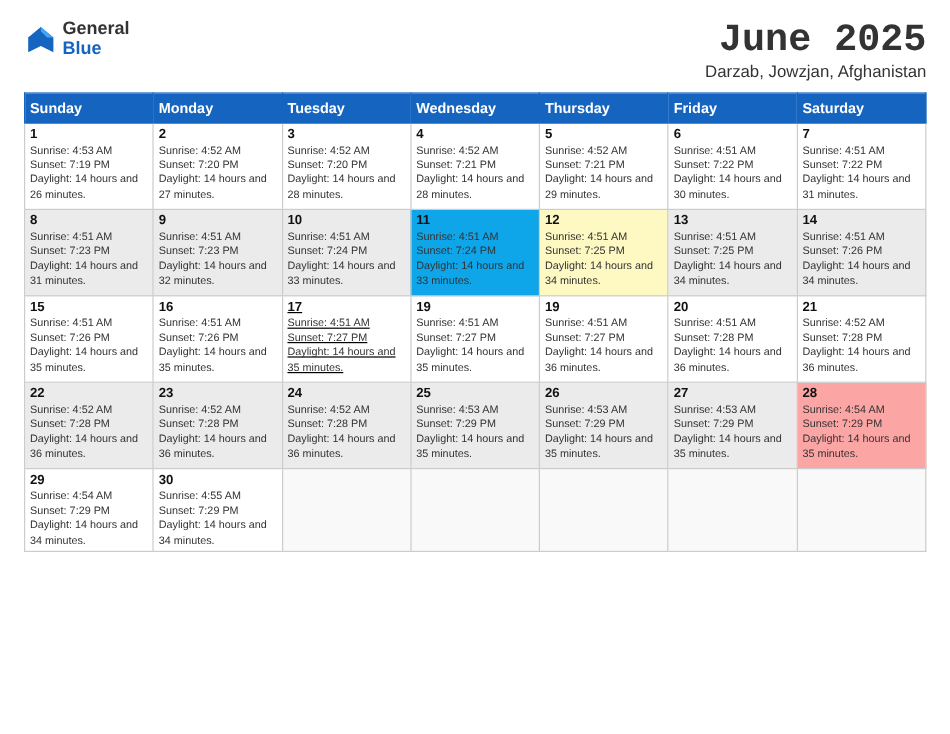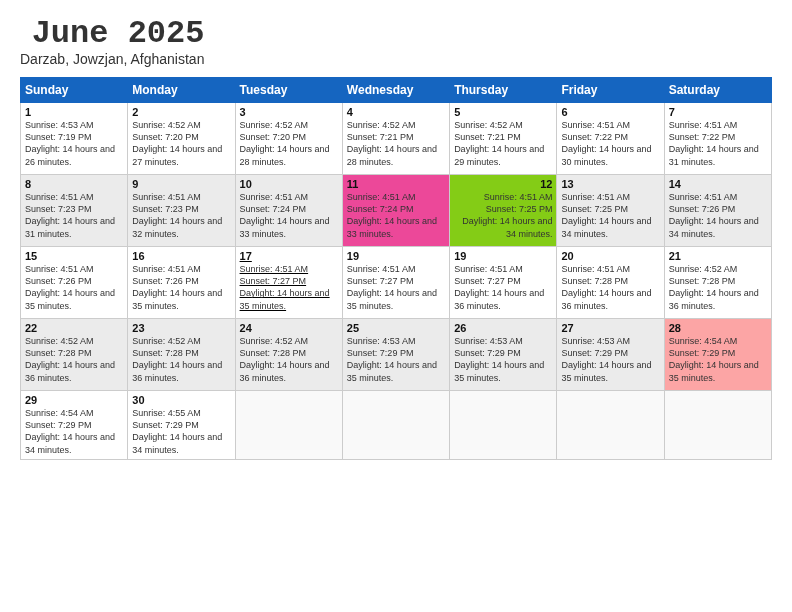--- a/index.html
+++ b/index.html
@@ -101,20 +101,31 @@
     }
     .last-row td {
       height: 64px;
     }
   </style>
 </head>
 <body>
 
 <div class="page">
   <div class="header">
+    <div class="logo">
+      <svg class="logo-icon" viewBox="0 0 32 32">
+        <polygon points="16,4 28,14 28,28 16,22 4,28 4,14" fill="#1565c0"></polygon>
+        <polygon points="16,4 28,14 22,14 16,8" fill="#42a5f5"></polygon>
+        <polygon points="4,14 16,8 16,22 10,18" fill="#1565c0"></polygon>
+      </svg>
+      <div class="logo-text">
+        <span class="logo-general">General</span>
+        <span class="logo-blue">Blue</span>
+      </div>
+    </div>
     <div class="title-block">
       <div class="cal-title">June 2025</div>
       <div class="cal-subtitle">Darzab, Jowzjan, Afghanistan</div>
     </div>
   </div>
 
   <table class="calendar">
     <thead>
       <tr>
         <th>Sunday</th>
@@ -163,25 +174,25 @@
             <div class="day-info">Sunrise: 4:51 AM<br>Sunset: 7:23 PM<br>Daylight: 14 hours and 31 minutes.</div>
           </td>
           <td style="background: rgb(235, 235, 235);">
             <span class="day-num">9</span>
             <div class="day-info">Sunrise: 4:51 AM<br>Sunset: 7:23 PM<br>Daylight: 14 hours and 32 minutes.</div>
           </td>
           <td style="background: rgb(235, 235, 235);">
             <span class="day-num">10</span>
             <div class="day-info">Sunrise: 4:51 AM<br>Sunset: 7:24 PM<br>Daylight: 14 hours and 33 minutes.</div>
           </td>
-          <td style="background: #ec4899;">
+          <td style="background: #0ea5e9;">
             <span class="day-num">11</span>
             <div class="day-info">Sunrise: 4:51 AM<br>Sunset: 7:24 PM<br>Daylight: 14 hours and 33 minutes.</div>
           </td>
-          <td style="background: #84cc16; text-align: right;">
+          <td style="background: #fef9c3;">
             <span class="day-num">12</span>
             <div class="day-info">Sunrise: 4:51 AM<br>Sunset: 7:25 PM<br>Daylight: 14 hours and 34 minutes.</div>
           </td>
           <td style="background: rgb(235, 235, 235);">
             <span class="day-num">13</span>
             <div class="day-info">Sunrise: 4:51 AM<br>Sunset: 7:25 PM<br>Daylight: 14 hours and 34 minutes.</div>
           </td>
           <td style="background: rgb(235, 235, 235);">
             <span class="day-num">14</span>
             <div class="day-info">Sunrise: 4:51 AM<br>Sunset: 7:26 PM<br>Daylight: 14 hours and 34 minutes.</div>

